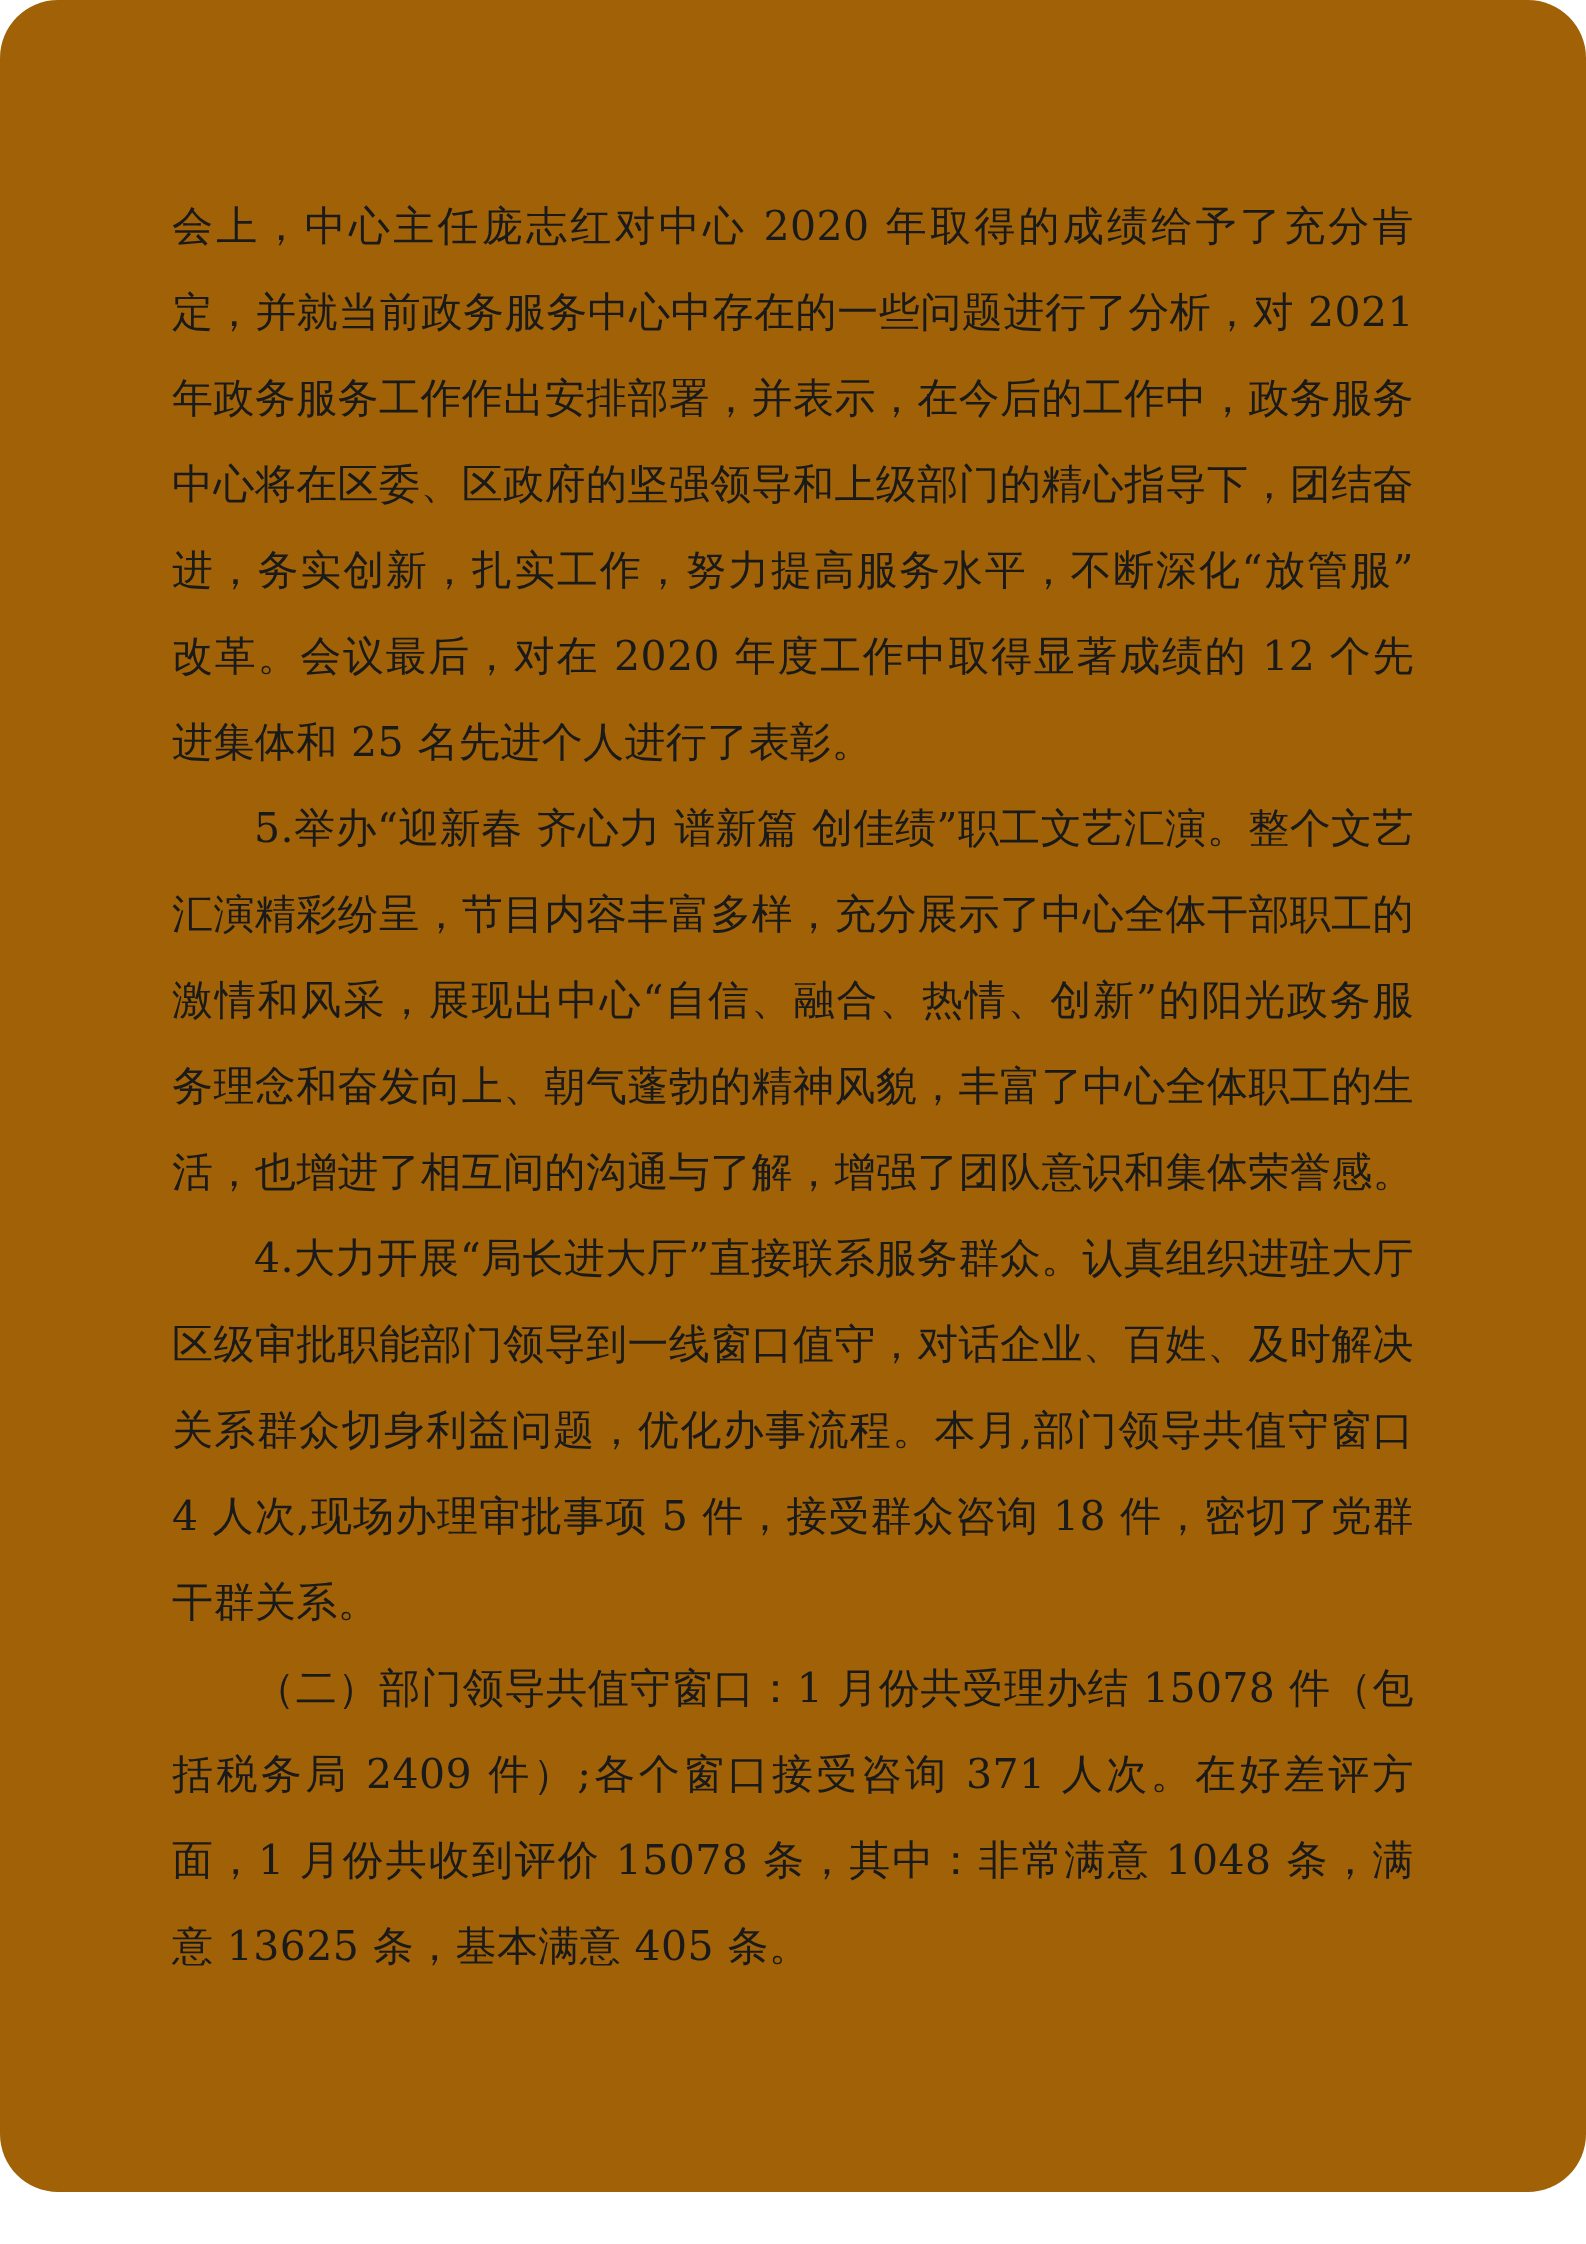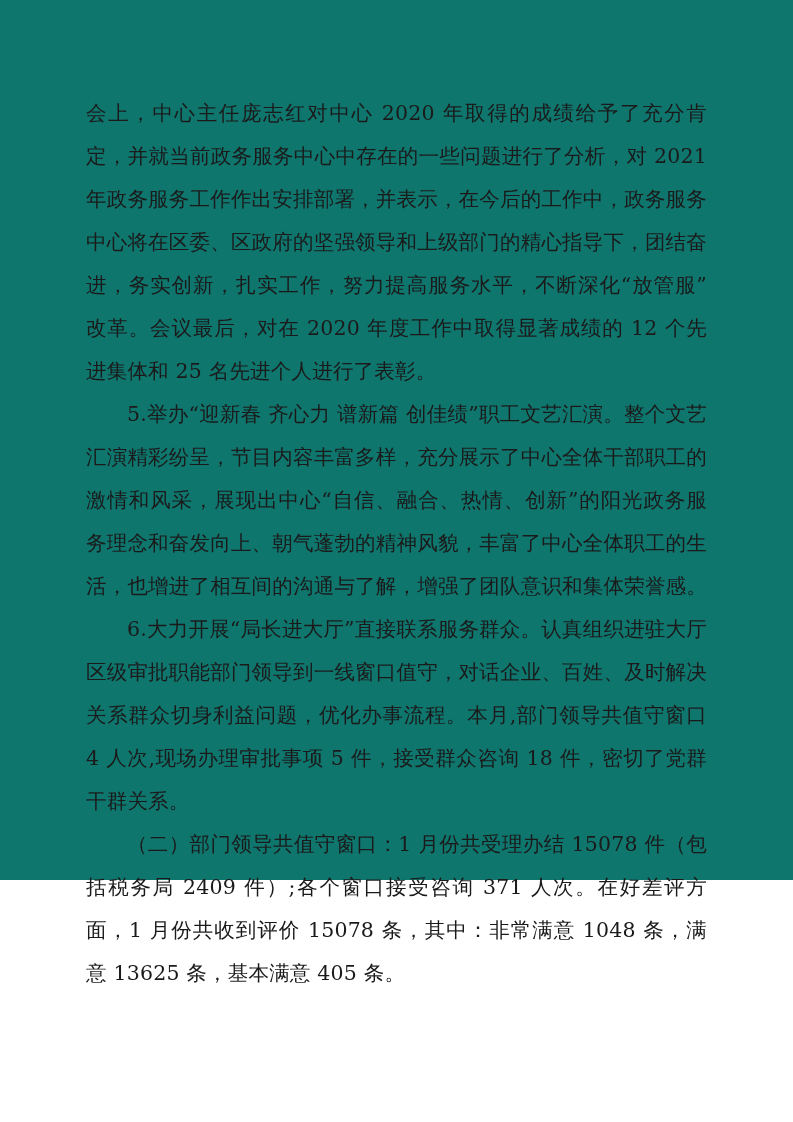--- a/index.html
+++ b/index.html
@@ -10,24 +10,25 @@
   body {
     width: 793px;
     height: 1122px;
     font-family: "DejaVu Serif", "Liberation Serif", serif;
     color: #1a1a1a;
     overflow: hidden;
   }
   .page {
     position: relative;
     width: 793px;
-    height: 880px;
+    height: 1096px;
     box-sizing: border-box;
     padding: 92px 86px 60px 86px;
-    background: #0f766e;
+    background: #a16207;
+    border-radius: 29px;
   }
   .doc-body {
     font-size: 20.5px;
     line-height: 43px;
     text-align: justify;
     text-justify: inter-ideograph;
     letter-spacing: 0.2px;
   }
   p {
     margin: 0;
@@ -58,21 +59,21 @@
 
     <p class="para">
       <span>会上，中心主任庞志红对中心 2020 年取得的成绩给予了充分肯定，并就当前政务服务中心中存在的一些问题进行了分析，对 2021 年政务服务工作作出安排部署，并表示，在今后的工作中，政务服务中心将在区委、区政府的坚强领导和上级部门的精心指导下，团结奋进，务实创新，扎实工作，努力提高服务水平，不断深化“放管服”改革。会议最后，对在 2020 年度工作中取得显著成绩的 12 个先进集体和 25 名先进个人进行了表彰。</span>
     </p>
 
     <p class="para indent2">
       <span class="bold">5.举办“迎新春 齐心力 谱新篇 创佳绩”职工文艺汇演。</span><span>整个文艺汇演精彩纷呈，节目内容丰富多样，充分展示了中心全体干部职工的激情和风采，展现出中心“自信、融合、热情、创新”的阳光政务服务理念和奋发向上、朝气蓬勃的精神风貌，丰富了中心全体职工的生活，也增进了相互间的沟通与了解，增强了团队意识和集体荣誉感。</span>
     </p>
 
     <p class="para indent2">
-      <span class="bold">6.大力开展“局长进大厅”直接联系服务群众。</span><span>认真组织进驻大厅区级审批职能部门领导到一线窗口值守，对话企业、百姓、及时解决关系群众切身利益问题，优化办事流程。本月,部门领导共值守窗口 4 人次,现场办理审批事项 5 件，接受群众咨询 18 件，密切了党群干群关系。</span>
+      <span class="bold">4.大力开展“局长进大厅”直接联系服务群众。</span><span>认真组织进驻大厅区级审批职能部门领导到一线窗口值守，对话企业、百姓、及时解决关系群众切身利益问题，优化办事流程。本月,部门领导共值守窗口 4 人次,现场办理审批事项 5 件，接受群众咨询 18 件，密切了党群干群关系。</span>
     </p>
 
     <p class="para indent2">
       <span class="bold">（二）部门领导共值守窗口</span><span>：1 月份共受理办结 15078 件（包括税务局 2409 件）;各个窗口接受咨询 371 人次。在好差评方面，1 月份共收到评价 15078 条，其中：非常满意 1048 条，满意 13625 条，基本满意 405 条。</span>
     </p>
 
 
   </div>
 </div>
 

